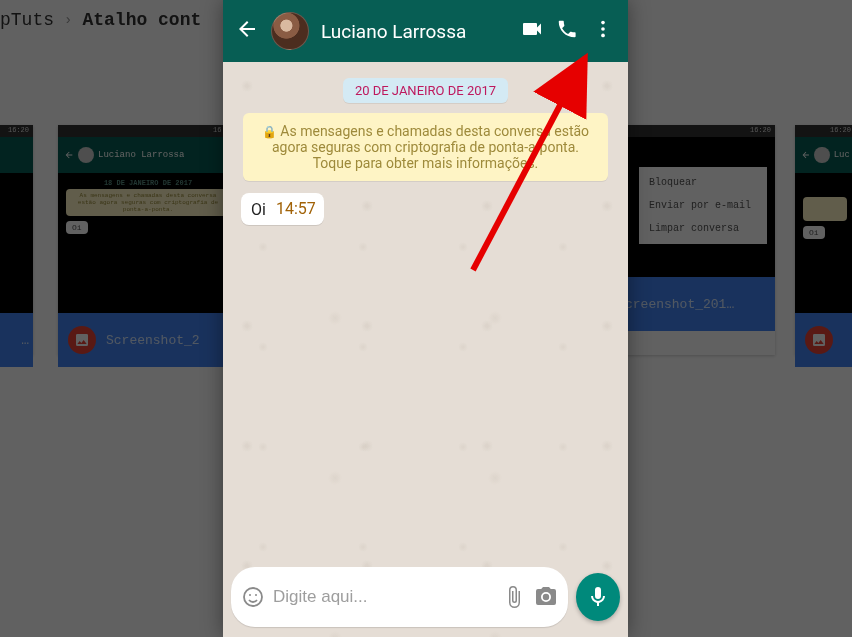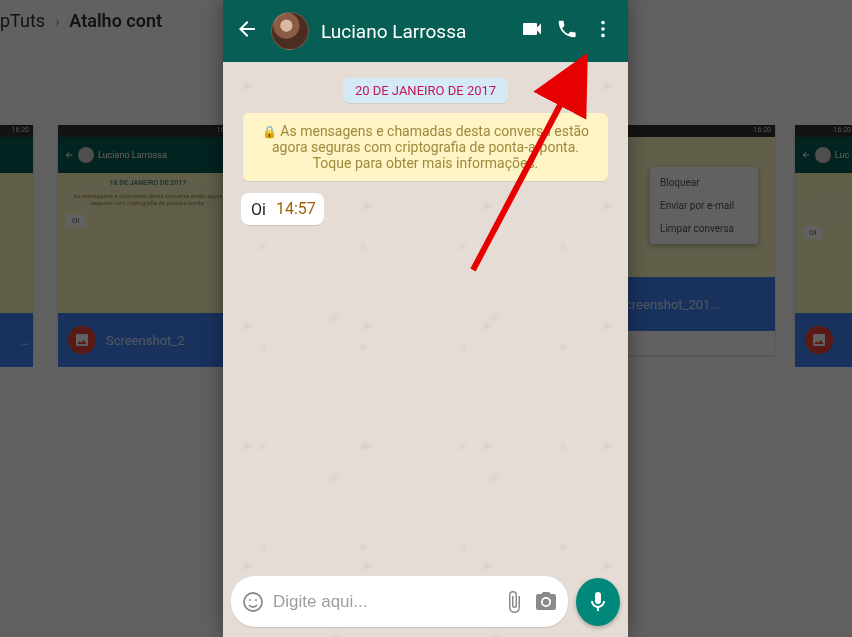--- a/index.html
+++ b/index.html
@@ -8,20 +8,21 @@
       height: 637px;
       background: #f5f5f5;
       font-family: -apple-system, BlinkMacSystemFont, "Segoe UI", Roboto, sans-serif;
       position: relative;
       overflow: hidden;
     }
     .background-layer {
       position: absolute;
       top: 0; left: 0; right: 0; bottom: 0;
       background: #fff;
+      font-family: Liberation Mono, monospace;
     }
     .breadcrumb {
       position: absolute;
       top: 10px;
       left: 0;
       font-size: 18px;
       color: #333;
       display: flex;
       align-items: center;
       gap: 10px;
@@ -46,21 +47,21 @@
       display: flex;
       align-items: center;
       padding: 0 6px;
       gap: 4px;
     }
     .thumb .thumb-hdr .mini-avatar {
       width: 16px; height: 16px; border-radius: 50%; background: #ccc;
     }
     .thumb .thumb-hdr .mini-name { color: #fff; font-size: 9px; white-space: nowrap; overflow: hidden; }
     .thumb .thumb-body {
-      background: #fef9c3;
+      background: #000000;
       height: 140px;
       padding: 4px;
       font-size: 6px;
       color: #555;
       position: relative;
     }
     .thumb .thumb-status {
       height: 12px;
       background: #333;
       color: #dcdcdc;
@@ -107,27 +108,27 @@
     }
     .thumb .thumb-footer .cap { font-size: 13px; white-space: nowrap; overflow: hidden; text-overflow: ellipsis; color: #d6e6ff;}
     .thumb.left-edge { left: -27px; top: 125px; width: 60px; }
     .thumb.left-edge .thumb-footer { padding: 0 4px; justify-content: flex-end; font-size: 12px; }
     .thumb.main-left { left: 58px; top: 125px; }
     .thumb.main-right { left: 615px; top: 125px; width: 160px;}
     .thumb.right-edge { left: 795px; top: 125px; width: 60px; }
     .dropdown-menu {
       position: absolute;
       background: #fff;
-      width: 108px;
+      width: 128px;
       padding: 4px 0;
       box-shadow: 0 2px 6px rgba(0,0,0,0.3);
       font-size: 10px;
       color: #555;
       top: 30px;
-      right: 17px;
+      right: 8px;
     }
     .dropdown-menu .item { padding: 6px 10px; }
     
     .phone {
       position: absolute;
       left: 223px;
       top: 0;
       width: 405px;
       height: 637px;
       background: #e5ddd5;
@@ -205,21 +206,21 @@
       left: 8px;
       right: 8px;
       display: flex;
       align-items: center;
       gap: 8px;
     }
     .input-pill {
       flex: 1;
       background: #fff;
       border-radius: 24px;
-      height: 51px;
+      height: 60px;
       display: flex;
       align-items: center;
       padding: 0 10px;
       gap: 8px;
       box-shadow: 0 1px 1px rgba(0,0,0,0.12);
     }
     .input-pill input {
       flex: 1;
       border: none;
       outline: none;

